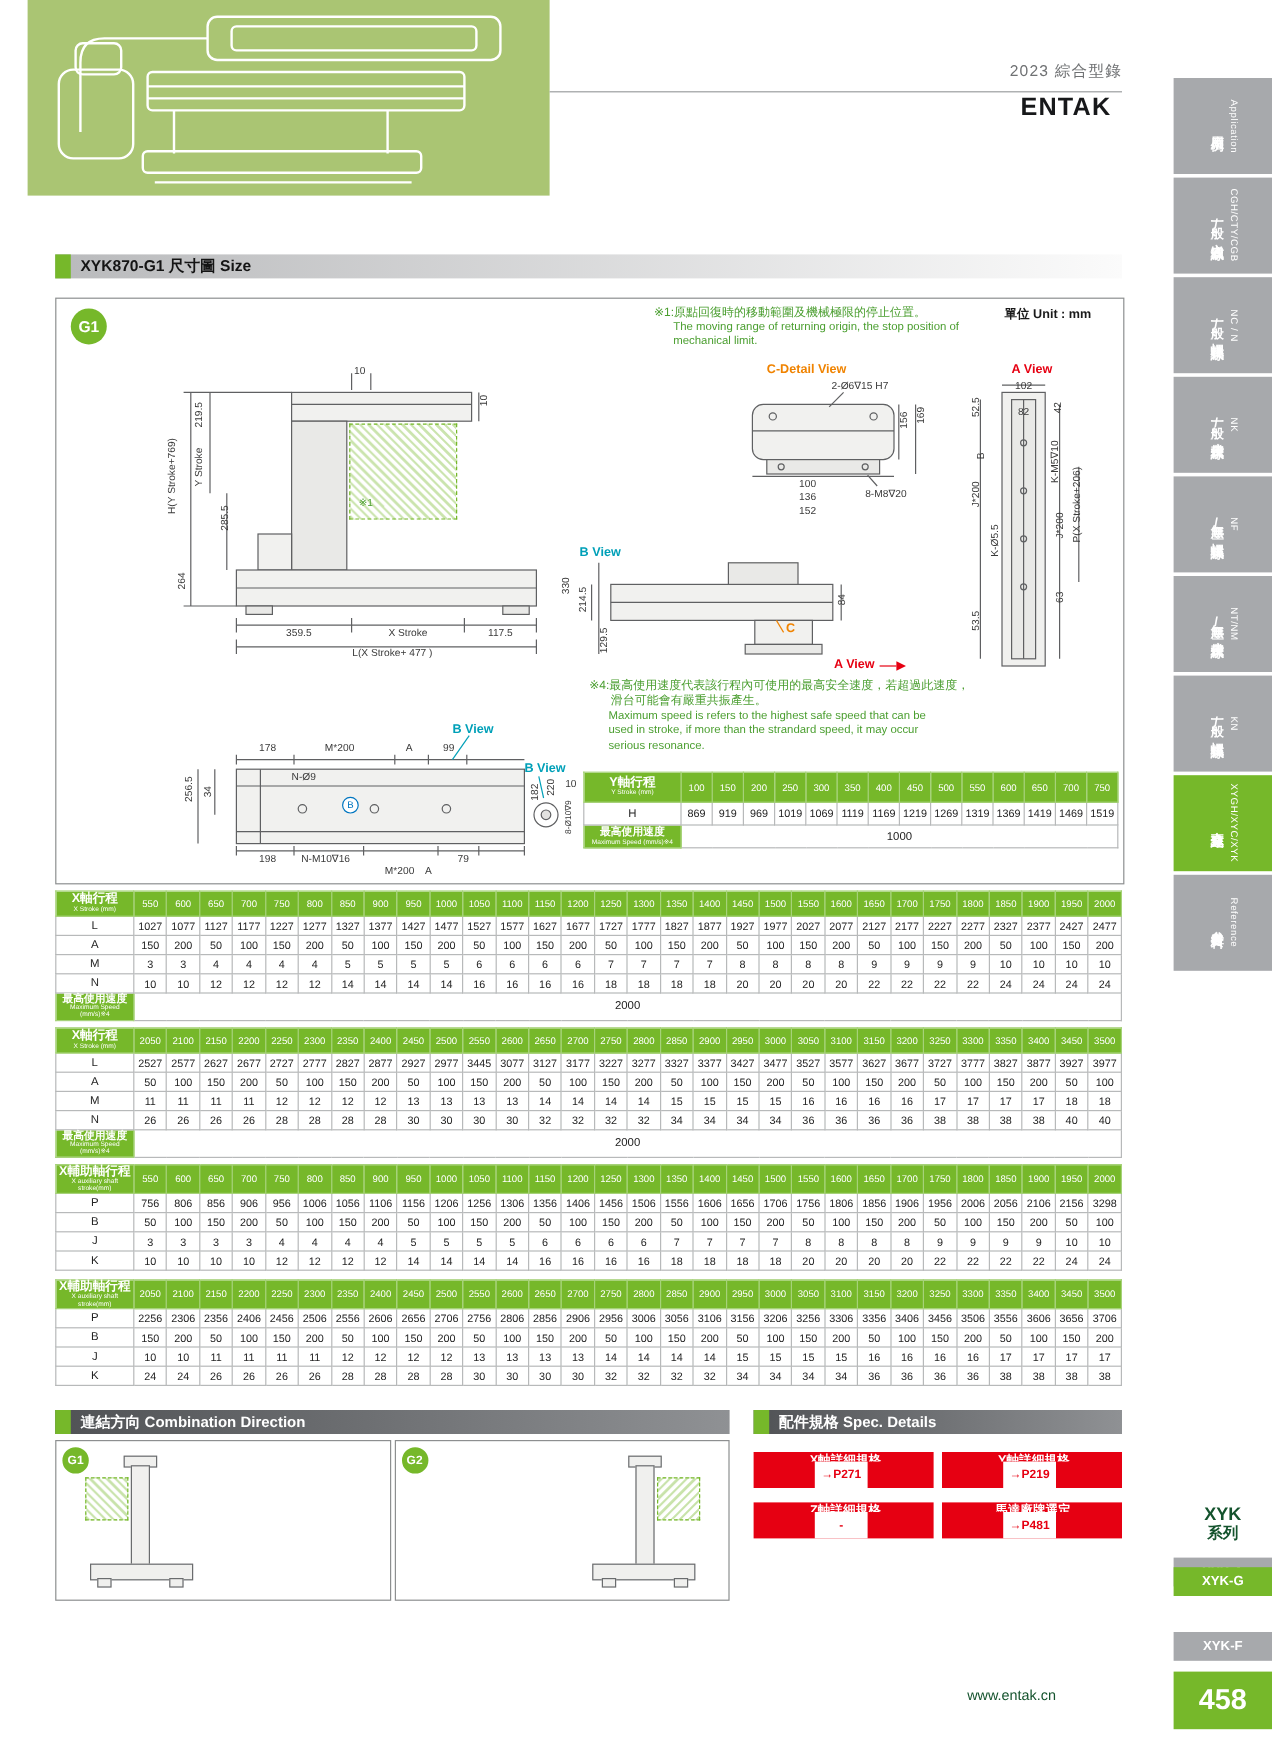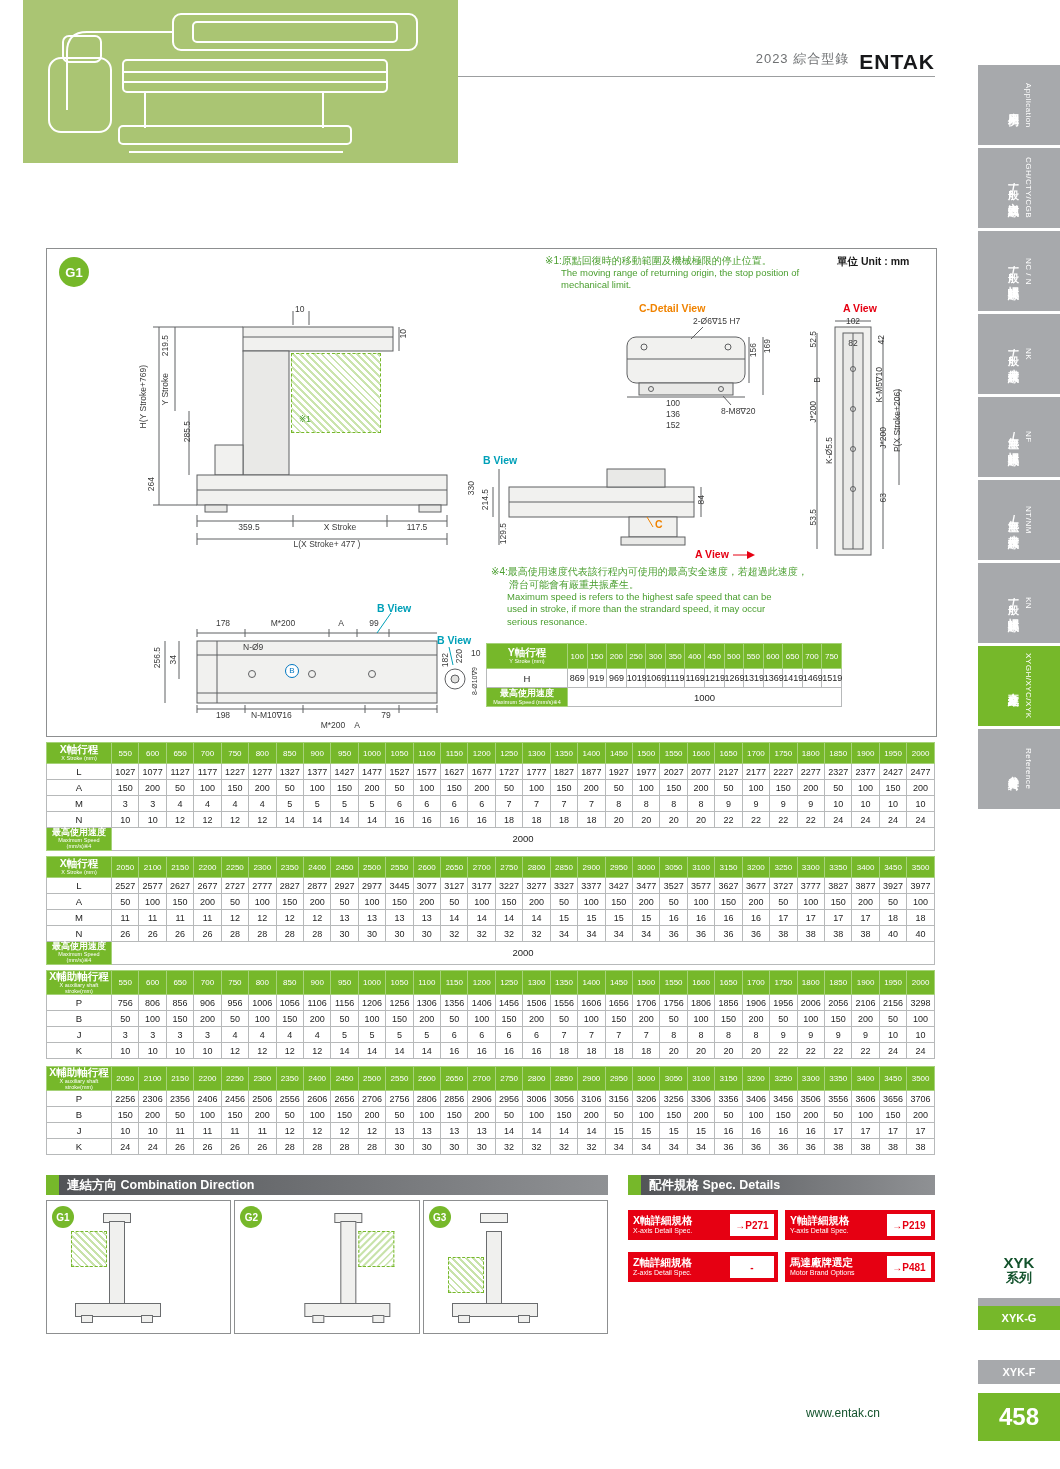--- a/index.html
+++ b/index.html
@@ -1,20 +1,20 @@
 <!DOCTYPE html>
 <html><head>
 <meta charset="utf-8">
 <style>
   html,body{margin:0;padding:0;background:#fff;}
   #page{position:relative;width:1060px;height:1469px;background:#fff;overflow:hidden;
         font-family:"Liberation Sans","DejaVu Sans",sans-serif;color:#222;}
   
   .illus{position:absolute;left:23px;top:0;width:435px;height:163px;background:#aac573;}
-  .hdr-line{position:absolute;top:50px;right:125px;display:flex;align-items:flex-start;gap:10px;}
+  .hdr-line{position:absolute;top:50px;right:125px;display:flex;align-items:center;gap:10px;flex-direction:column;}
   .hdr-catalog{font-size:13px;color:#6f7173;letter-spacing:1px;}
   .hdr-brand{font-size:21px;font-weight:800;color:#17181a;letter-spacing:1px;}
   .hdr-rule{position:absolute;left:458px;top:76px;width:477px;height:1px;background:#9c9ea0;}
   
   .side-tab{position:absolute;left:978px;width:82px;height:80px;background:#a7a9ac;color:#fff;
             display:flex;align-items:center;justify-content:center;gap:3px;}
   .side-tab.active{background:#76b82a;}
   .side-zh{writing-mode:vertical-rl;text-orientation:upright;font-size:11px;font-weight:bold;letter-spacing:1px;}
   .side-en{writing-mode:vertical-rl;font-size:8px;letter-spacing:.5px;}
   
@@ -48,42 +48,42 @@
   .dtable th.lbl{width:64px;}
   .dtable .tzh{font-size:10.5px;font-weight:bold;line-height:1.05;}
   .dtable .ten{font-size:5.5px;line-height:1.1;}
   .dtable th.rl{font-size:9.5px;background:#fff;}
   .dtable tr.sp th.lbl{background:#76b82a;color:#fff;border-color:#a6d279;}
   .dtable .spzh{font-size:9px;font-weight:bold;line-height:1.05;}
   .dtable .spen{font-size:5.5px;line-height:1.1;}
   .dtable td.spv{font-size:9.5px;height:18px;}
   .xtable{left:46px;width:889px;font-size:9px;}
   .xtable td{height:15px;}
-  .ytable{left:439px;top:394px;width:356px;font-size:9px;}
+  .ytable{left:439px;top:394px;width:446px;font-size:9px;}
   .ytable th.lbl{width:80px;}
   .ytable td{height:18px;}
   .ytable tr.hdr th{height:24px;}
   
   .combo-box{position:absolute;left:46px;top:1200px;width:562px;height:134px;display:flex;gap:3px;padding:0;}
   .cpanel{position:relative;flex:1;border:1px solid #8d8f90;background:#fff;}
   .cbadge{position:absolute;left:5px;top:5px;width:22px;height:22px;border-radius:50%;background:#76b82a;color:#fff;
           font-size:10px;font-weight:bold;display:flex;align-items:center;justify-content:center;z-index:2;}
   .cdraw{position:absolute;left:0;top:0;right:0;bottom:0;}
   .cdraw>div{position:absolute;border:1px solid #6a6c6e;background:#f0f0ee;}
   .cdraw .vcap{left:56px;top:12px;width:26px;height:8px;}
   .cdraw .vrail{left:62px;top:20px;width:14px;height:82px;}
   .cdraw .chatch{left:24px;top:30px;width:34px;height:34px;border:1px dashed #76b82a;
         background:repeating-linear-gradient(45deg,rgba(118,184,42,.4) 0 2px,transparent 2px 5px);}
   .cdraw .hrail{left:28px;top:102px;width:84px;height:12px;}
   .cdraw .cfoot{width:10px;height:6px;top:114px;}
   .cdraw .f1{left:34px;} .cdraw .f2{left:94px;}
   .cdraw.mirror{transform:scaleX(-1);}
   .cdraw.alt .vrail{top:30px;height:72px;} .cdraw.alt .chatch{top:56px;}
   
-  .spec-box{position:absolute;width:150px;height:30px;background:#e60012;display:flex;align-items:center;}
+  .spec-box{position:absolute;width:150px;height:30px;background:#e60012;display:flex;align-items:center;flex-direction:column;}
   .spec-text{flex:1;padding:2px 2px 2px 5px;color:#fff;overflow:hidden;}
   .spec-zh{font-size:10.5px;font-weight:bold;line-height:1.1;white-space:nowrap;}
   .spec-en{font-size:7px;line-height:1.1;white-space:nowrap;}
   .spec-val{width:44px;height:22px;margin-right:4px;background:#fff;color:#e60012;font-weight:bold;font-size:10px;
             display:flex;align-items:center;justify-content:center;flex:none;}
   
   .series-name{position:absolute;left:978px;top:1254px;width:82px;text-align:center;color:#14532d;font-weight:bold;line-height:1.15;}
   .series-name .l1{font-size:15px;} .series-name .l2{font-size:13px;}
   .series-tab{position:absolute;left:978px;width:82px;height:24px;background:#a7a9ac;color:#fff;font-weight:bold;
               font-size:11px;display:flex;align-items:center;justify-content:center;}
@@ -152,20 +152,24 @@
   </div>
   <div class="side-tab active" style="top:646px">
     <span class="side-zh">直交連結</span>
     <span class="side-en">XYGH/XYC/XYK</span>
   </div>
   <div class="side-tab" style="top:729px">
     <span class="side-zh">參考資料</span>
     <span class="side-en">Reference</span>
   </div>
 
+  <div class="bar light" style="left:46px;top:212px;width:889px">
+    <span class="sq"></span>
+    <span class="bl">XYK870-G1 尺寸圖 Size</span>
+  </div>
 
   <div class="dbox">
     <svg class="geo" width="889" height="487" viewBox="0 0 889 487">
       <g stroke="#5f6062" stroke-width="1" fill="none">
 
         <rect x="196" y="78" width="150" height="24" fill="#f1f1ef"></rect>
         <line x1="196" y1="88" x2="346" y2="88"></line>
         <rect x="196" y="102" width="46" height="124" fill="#e9e9e7"></rect>
         <rect x="168" y="196" width="28" height="30" fill="#f1f1ef"></rect>
         <rect x="150" y="226" width="250" height="30" fill="#f1f1ef"></rect>
@@ -1110,31 +1114,20 @@
       <div class="cbadge">G2</div>
       <div class="cdraw mirror">
         <div class="vcap"></div>
           <div class="vrail"></div>
           <div class="chatch"></div>
         <div class="hrail"></div>
           <div class="cfoot f1"></div>
           <div class="cfoot f2"></div>
       </div>
     </div>
-    <div class="cpanel">
-      <div class="cbadge">G3</div>
-      <div class="cdraw alt">
-        <div class="vcap"></div>
-          <div class="vrail"></div>
-          <div class="chatch"></div>
-        <div class="hrail"></div>
-          <div class="cfoot f1"></div>
-          <div class="cfoot f2"></div>
-      </div>
-    </div>
   </div>
 
   <div class="bar dark" style="left:628px;top:1175px;width:307px">
     <span class="sq"></span>
     <span class="bl">配件規格 Spec. Details</span>
   </div>
   <div class="spec-box" style="left:628px;top:1210px">
     <div class="spec-text">
       <div class="spec-zh">X軸詳細規格</div>
       <div class="spec-en">X-axis Detail Spec.</div>

